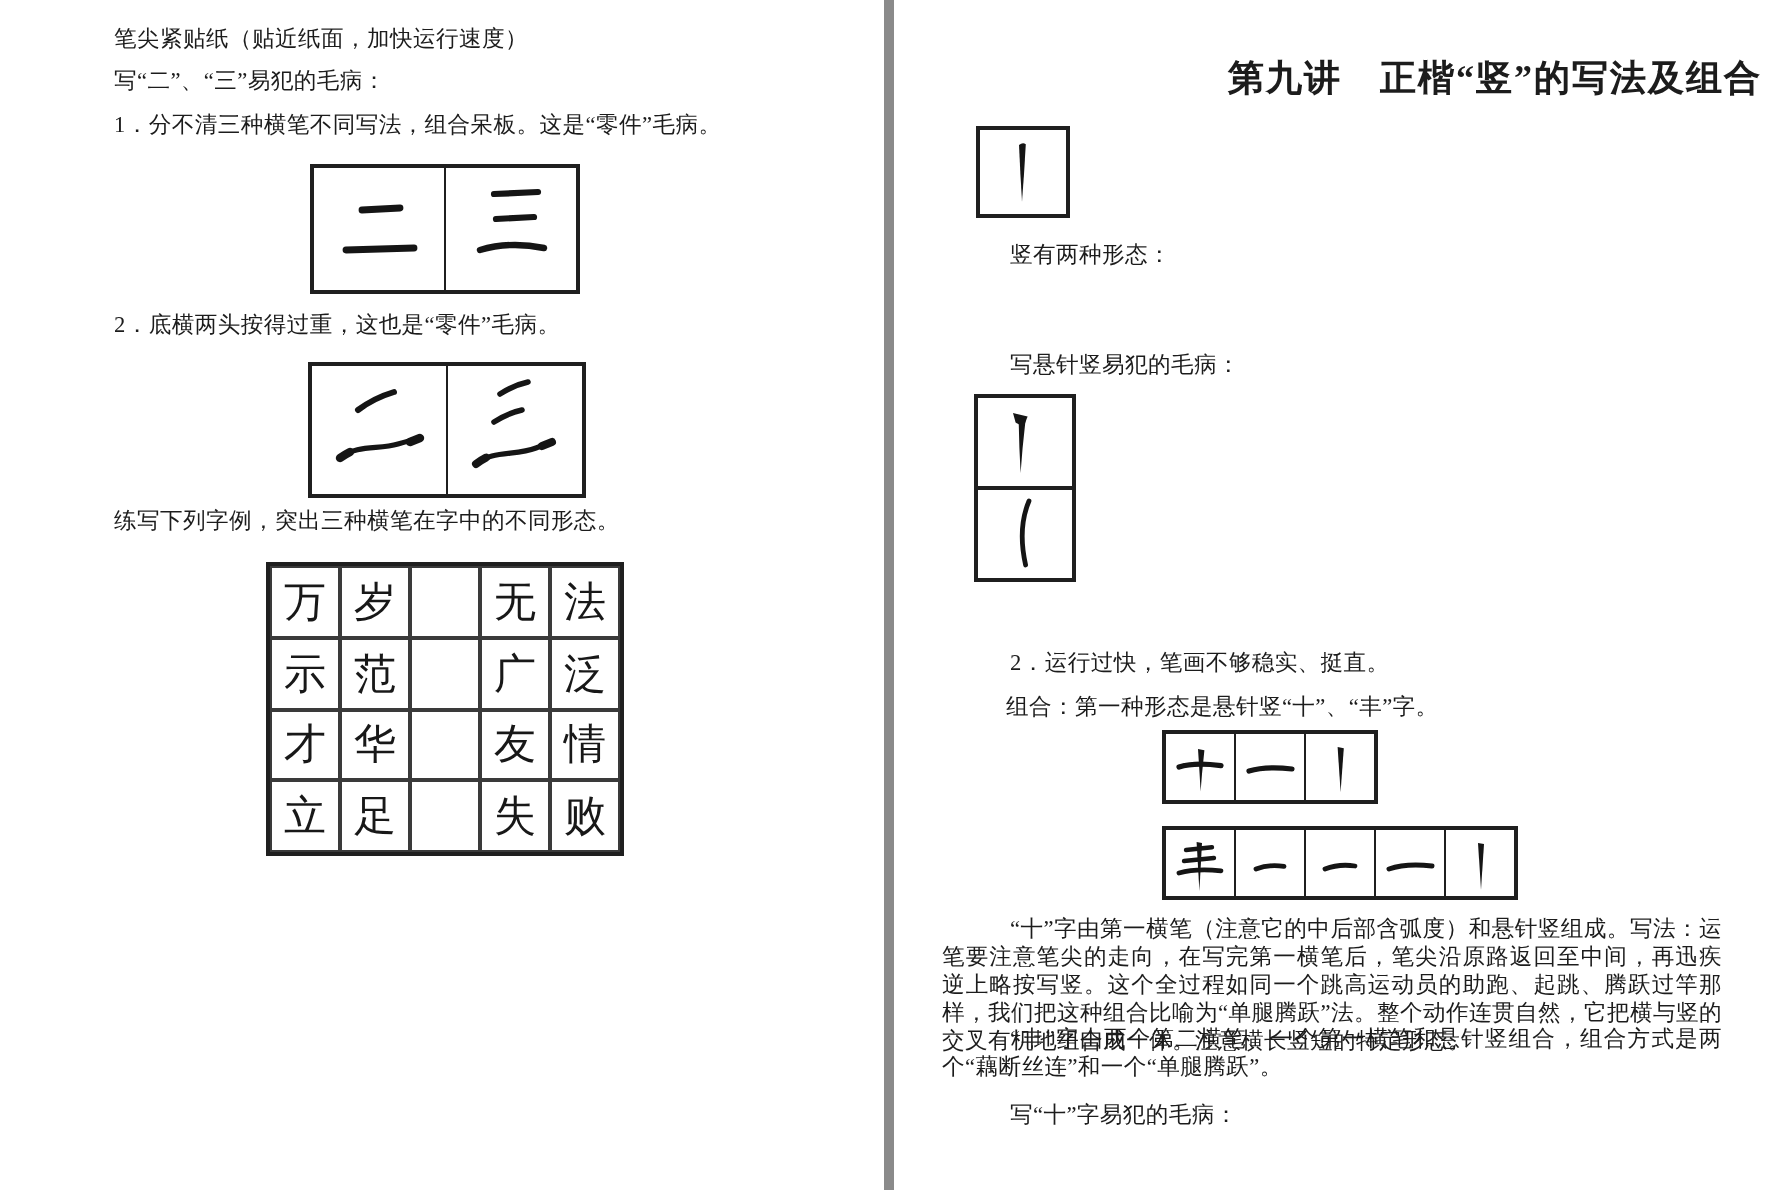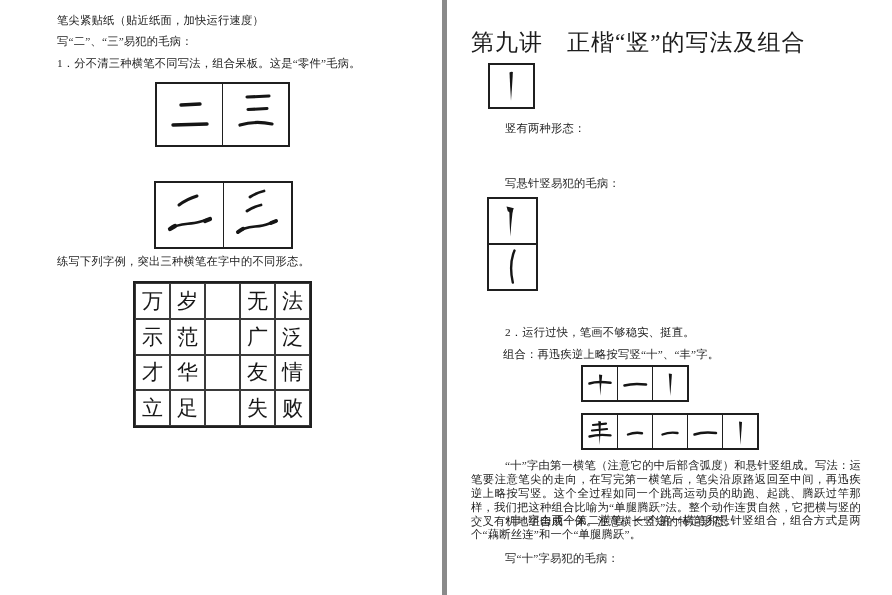--- a/index.html
+++ b/index.html
@@ -7,21 +7,21 @@
     width:892px;height:595px;position:relative;overflow:hidden;
     background:#ffffff;
     font-family:"Liberation Serif","DejaVu Serif",serif;
     color:#1c1c1c;
   }
   .abs{position:absolute;}
   p{margin:0;padding:0;text-align:center;}
   .body-text{font-size:11.3px;line-height:14px;letter-spacing:0.2px;white-space:nowrap;}
   .para{font-size:11.3px;line-height:13.9px;letter-spacing:0.2px;text-align:justify;text-justify:inter-ideograph;}
   .indent{text-indent:34px;}
-  .title{font-size:23px;font-weight:normal;letter-spacing:1px;text-align:left;white-space:nowrap;}
+  .title{font-size:18px;font-weight:bold;letter-spacing:1px;text-align:right;white-space:nowrap;}
   
   .page-divider{left:442px;top:0;width:5px;height:595px;background:#8a8a8a;}
   
   .figbox{display:flex;border:2px solid #1f1f1f;background:#fff;box-sizing:border-box;}
   .figbox .cell{box-sizing:border-box;}
   .figbox .cell + .cell{border-left:1.5px solid #1f1f1f;}
   .figcol{display:flex;flex-direction:column;border:2px solid #1f1f1f;background:#fff;box-sizing:border-box;}
   .figcol .cell + .cell{border-top:2px solid #1f1f1f;}
   .strokesvg{display:block;}
   .ink{stroke:#151515;fill:none;stroke-linecap:round;stroke-linejoin:round;}
@@ -54,20 +54,21 @@
     </div>
     <div class="cell">
       <svg class="strokesvg" width="65" height="61" viewBox="0 0 65 61">
         <path class="ink" stroke-width="3.1" d="M24 13 L46 12"></path>
         <path class="ink" stroke-width="3.1" d="M25 25.5 L44 24.5"></path>
         <path class="ink" stroke-width="3.2" d="M17 41 Q32 36.5 49 40"></path>
       </svg>
     </div>
   </div>
 
+  <p class="abs body-text" style="left:57px;top:156px;">2．底横两头按得过重，这也是“零件”毛病。</p>
 
   <div class="abs figbox" style="left:154px;top:181px;">
     <div class="cell">
       <svg class="strokesvg" width="67" height="64" viewBox="0 0 67 64">
         <path class="ink" stroke-width="3" d="M23 22 Q31 16 41 13"></path>
         <path class="ink" stroke-width="2.6" d="M14 46 C23 39 33 42 43 39 Q50 37 54 36"></path>
         <path class="ink" stroke-width="4.2" d="M14 46 q3 -2 5 -3"></path>
         <path class="ink" stroke-width="4.2" d="M49 38 q3 -1.2 5 -2"></path>
       </svg>
     </div>
@@ -137,21 +138,21 @@
     <div class="cell">
       <svg class="strokesvg" width="47" height="44" viewBox="0 0 47 44">
         <path class="ink" stroke-width="2.4" d="M25.5 5.5 C21.5 15 21 25 23.8 37.5"></path>
       </svg>
     </div>
   </div>
 
 
   <p class="abs body-text" style="left:58px;top:325px;">2．运行过快，笔画不够稳实、挺直。</p>
 
-  <p class="abs body-text" style="left:56px;top:347px;">组合：再迅疾逆上略按写竖“十”、“丰”字。</p>
+  <p class="abs body-text" style="left:56px;top:347px;">组合：第一种形态是悬针竖“十”、“丰”字。</p>
 
   <div class="abs figbox" style="left:134px;top:365px;">
     <div class="cell">
       <svg class="strokesvg" width="34" height="33" viewBox="0 0 34 33">
         <path class="ink" stroke-width="2.6" d="M6.5 16.5 Q14 14 27.5 15.8"></path>
         <path class="inkfill" d="M16 7.5 L19.2 8.1 L18 20 L17.3 28.8 L16.8 20 Z"></path>
       </svg>
     </div>
     <div class="cell">
       <svg class="strokesvg" width="34" height="33" viewBox="0 0 34 33">

